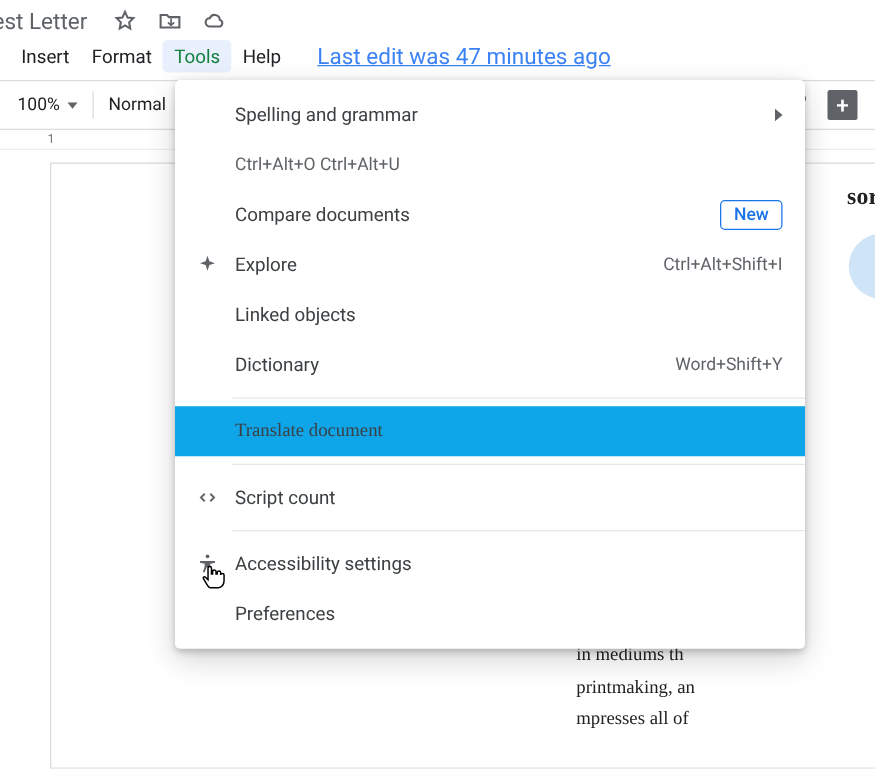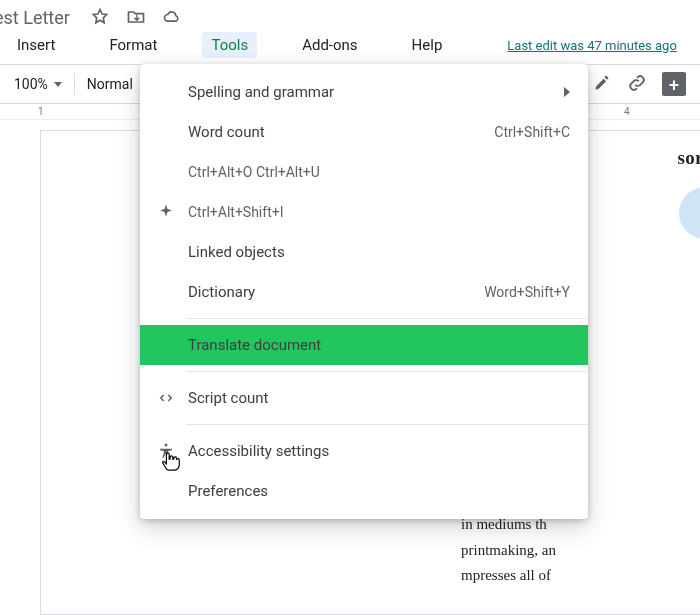--- a/index.html
+++ b/index.html
@@ -31,36 +31,35 @@
     color: #5f6368;
     display:flex;align-items:center;justify-content:center;
   }
   .menubar {
     display: flex;
     align-items: center;
     padding: 4px 8px 8px 8px;
     font-size: 15px;
     color: #202124;
     height: 34px;
-    gap: 36px;
   }
   .menu-item {
     padding: 4px 9px;
     border-radius: 4px;
     cursor: pointer;
   }
   .menu-item.active {
     background: #e8f0fe;
     color:#15803d;
   }
   .last-edit {
     margin-left: 20px;
-    color: #0f766e;
+    color: #3b82f6;
     text-decoration: underline;
-    font-size: 13px;
+    font-size: 18px;
   }
   .toolbar {
     border-top: 1px solid #dadce0;
     border-bottom: 1px solid #dadce0;
     height: 40px;
     display:flex;
     align-items:center;
     padding: 0 8px;
     font-size:14px;
     color:#202124;
@@ -117,38 +116,38 @@
     width:52px;height:52px;
     border-radius:50%;
     background:#cfe5f7;
   }
 
   
   .dropdown {
     position:absolute;
     left:140px;
     top:64px;
-    width:448px;
+    width:504px;
     background:#fff;
     border-radius:4px;
     box-shadow: 0 2px 6px rgba(0,0,0,0.2), 0 8px 24px rgba(0,0,0,0.18);
     padding: 8px 0;
     font-size: 15px;
     color:#3c4043;
     z-index:100;
   }
   .dd-item {
     display:flex;
     align-items:center;
     height:40px;
     padding: 0 18px 0 16px;
     cursor:pointer;
     gap:12px;
   }
-  .dd-item.hover { background:#22c55e; }
+  .dd-item.hover { background:#0ea5e9;font-family:Liberation Serif, serif; }
   .dd-icon {
     width:20px;height:20px;
     display:flex;align-items:center;justify-content:center;
     color:#5f6368;
     flex-shrink:0;
   }
   .dd-icon.blank { }
   .dd-label { flex:1; white-space:nowrap; }
   .dd-accel { color:#5f6368; font-size:14px; white-space:nowrap; }
   .dd-sub-arrow {
@@ -197,21 +196,20 @@
     <svg viewBox="0 0 24 24" width="20" height="20" fill="none" stroke="#5f6368" stroke-width="2">
         <path d="M7 17a4 4 0 010-8 5 5 0 019.6 1.5A3.5 3.5 0 0117 17H7z"></path>
       </svg>
   </span>
 </div>
 
 <div class="menubar">
   <span class="menu-item">Insert</span>
   <span class="menu-item">Format</span>
   <span class="menu-item active">Tools</span>
-  <span class="menu-item">Add-ons</span>
   <span class="menu-item">Help</span>
   <span class="last-edit">Last edit was 47 minutes ago</span>
 </div>
 
 <div class="toolbar">
   <div class="tool-seg zoom">
     <span>100%</span>
     <span class="dropdown-arrow"></span>
   </div>
   <div class="tool-sep"></div>
@@ -250,33 +248,34 @@
 </div>
 
 <div class="dropdown">
   <div class="dd-item">
     <span class="dd-icon blank"></span>
     <span class="dd-label">Spelling and grammar</span>
     <span class="dd-sub-arrow"></span>
   </div>
   <div class="dd-item">
     <span class="dd-icon blank"></span>
-    <span class="dd-label">Word count</span>
-    <span class="dd-accel">Ctrl+Shift+C</span>
-  </div>
-  <div class="dd-item">
-    <span class="dd-icon blank"></span>
     <span class="dd-accel">Ctrl+Alt+O Ctrl+Alt+U</span>
+  </div>
+  <div class="dd-item">
+    <span class="dd-icon blank"></span>
+    <span class="dd-label">Compare documents</span>
+    <span class="dd-new-badge">New</span>
   </div>
   <div class="dd-item">
     <span class="dd-icon">
       <svg viewBox="0 0 24 24" width="18" height="18" fill="#5f6368">
           <path d="M12 2l2 6 6 2-6 2-2 6-2-6-6-2 6-2 2-6z"></path>
         </svg>
     </span>
+    <span class="dd-label">Explore</span>
     <span class="dd-accel">Ctrl+Alt+Shift+I</span>
   </div>
   <div class="dd-item">
     <span class="dd-icon blank"></span>
     <span class="dd-label">Linked objects</span>
   </div>
   <div class="dd-item">
     <span class="dd-icon blank"></span>
     <span class="dd-label">Dictionary</span>
     <span class="dd-accel">Word+Shift+Y</span>

